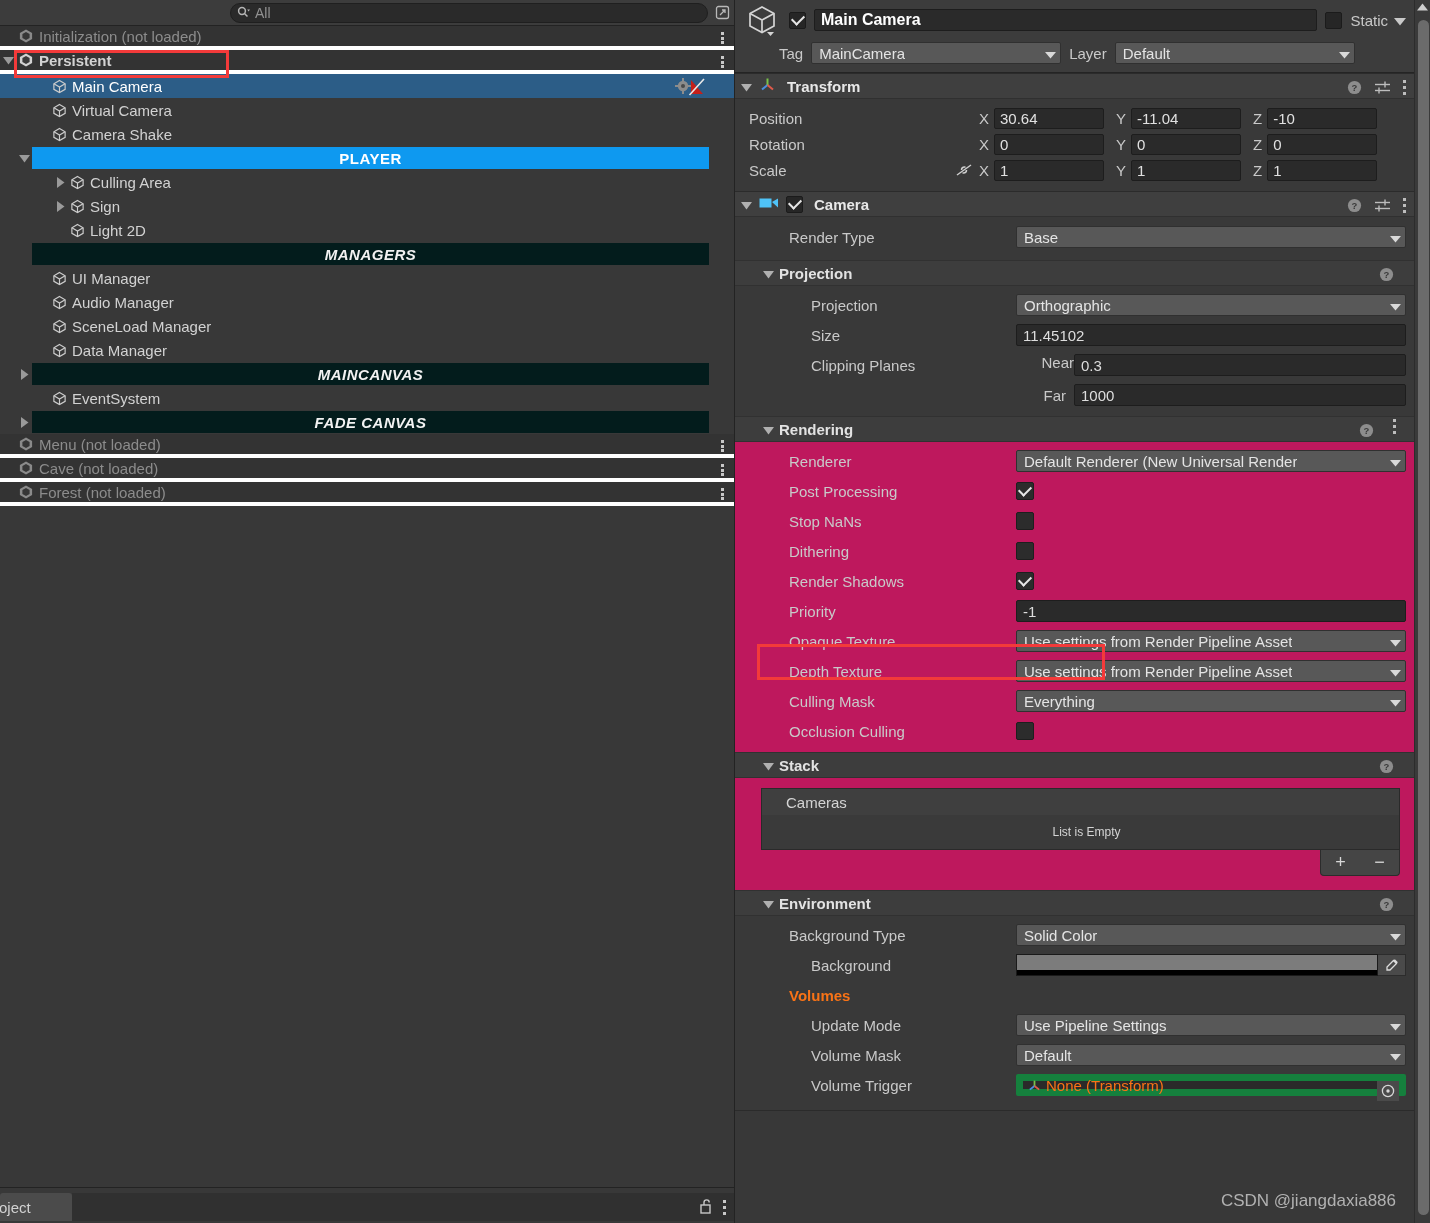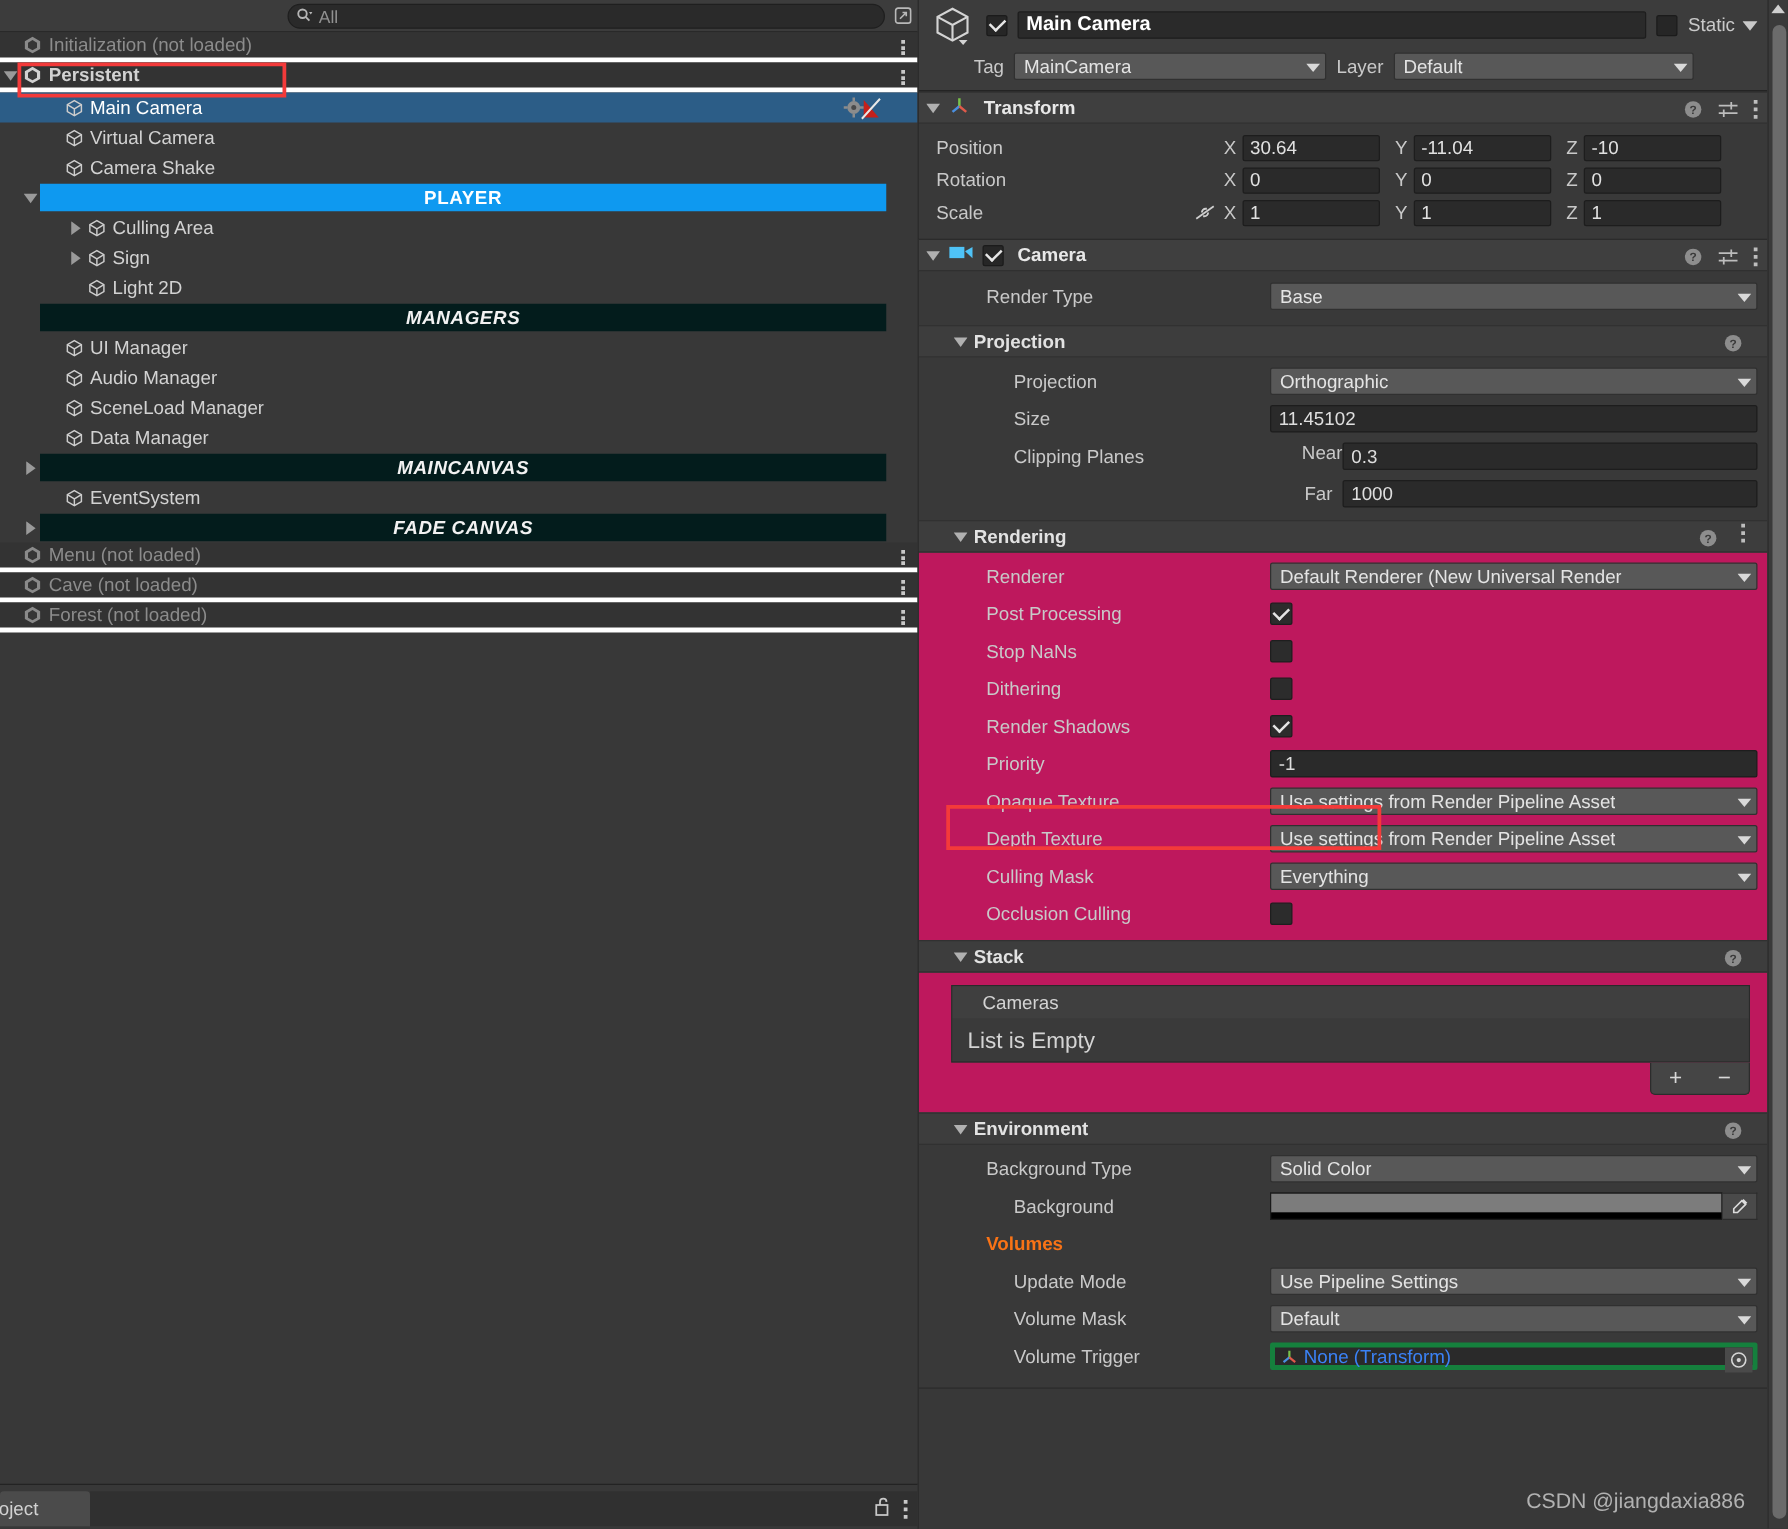--- a/index.html
+++ b/index.html
@@ -202,38 +202,38 @@
   }
 
   .textfield {
     height: 22px; background:#2a2a2a; border:1px solid #1d1d1d; border-radius:2px;
     display:flex;align-items:center;padding:0 6px;color:#dedede;font-size:15px;
   }
 
   
   .listbox { border:1px solid #2a2a2a; background:#3a3a3a; }
   .list-head { height: 26px; background:#3f3f3f; display:flex; align-items:center; padding-left:24px; color:#d4d4d4; font-size:15px;}
-  .list-empty { height: 34px; display:flex; align-items:center; padding-left: 12px; color:#d4d4d4; font-size:18px; background:#3a3a3a;}
+  .list-empty { height: 34px; display:flex; align-items:center; padding-left: 12px; color:#d4d4d4; font-size:12px; background:#3a3a3a;justify-content:center;}
   .list-btns { display:flex; justify-content:flex-end; }
   .btnpair {
     height:26px; width: 80px; background:#454545; border:1px solid #2c2c2c; border-top:none;
     border-bottom-left-radius:4px;border-bottom-right-radius:4px;
     display:flex;align-items:center;justify-content:space-around;color:#d8d8d8;font-size:18px;
   }
 
   .colorfield { height: 22px; display:flex; align-items:center; }
   .colorswatch { flex:1 1 auto; height:22px; background:#1f1f1f; border:1px solid #1a1a1a; display:flex;flex-direction:column;}
   .colorswatch .rgb { flex: 1 1 auto; background:#7c7c7c; }
   .colorswatch .alpha { height:5px; background:#000000; }
   .eyedrop { width:28px; height:22px; background:#4a4a4a; border:1px solid #2c2c2c; border-left:none;
     display:flex;align-items:center;justify-content:center; }
 
   .objfield {
-    height: 22px; background:#2a2a2a; border:4px solid #15803d; border-radius:2px;
-    display:flex;align-items:center; padding-left:4px; color:#3b82f6; font-size:15px; position:relative;
+    height: 22px; background:#2a2a2a; border:7px solid #15803d; border-radius:2px;
+    display:flex;align-items:center; padding-left:4px; color:#f97316; font-size:15px; position:relative;
   }
   .objfield .opick {
     position:absolute; right:0; top:0; width:22px;height:20px;
     background:#4a4a4a; display:flex;align-items:center;justify-content:center;
   }
 
   .sep { height:1px; background:#2b2b2b; }
 
   
   .vscroll {

